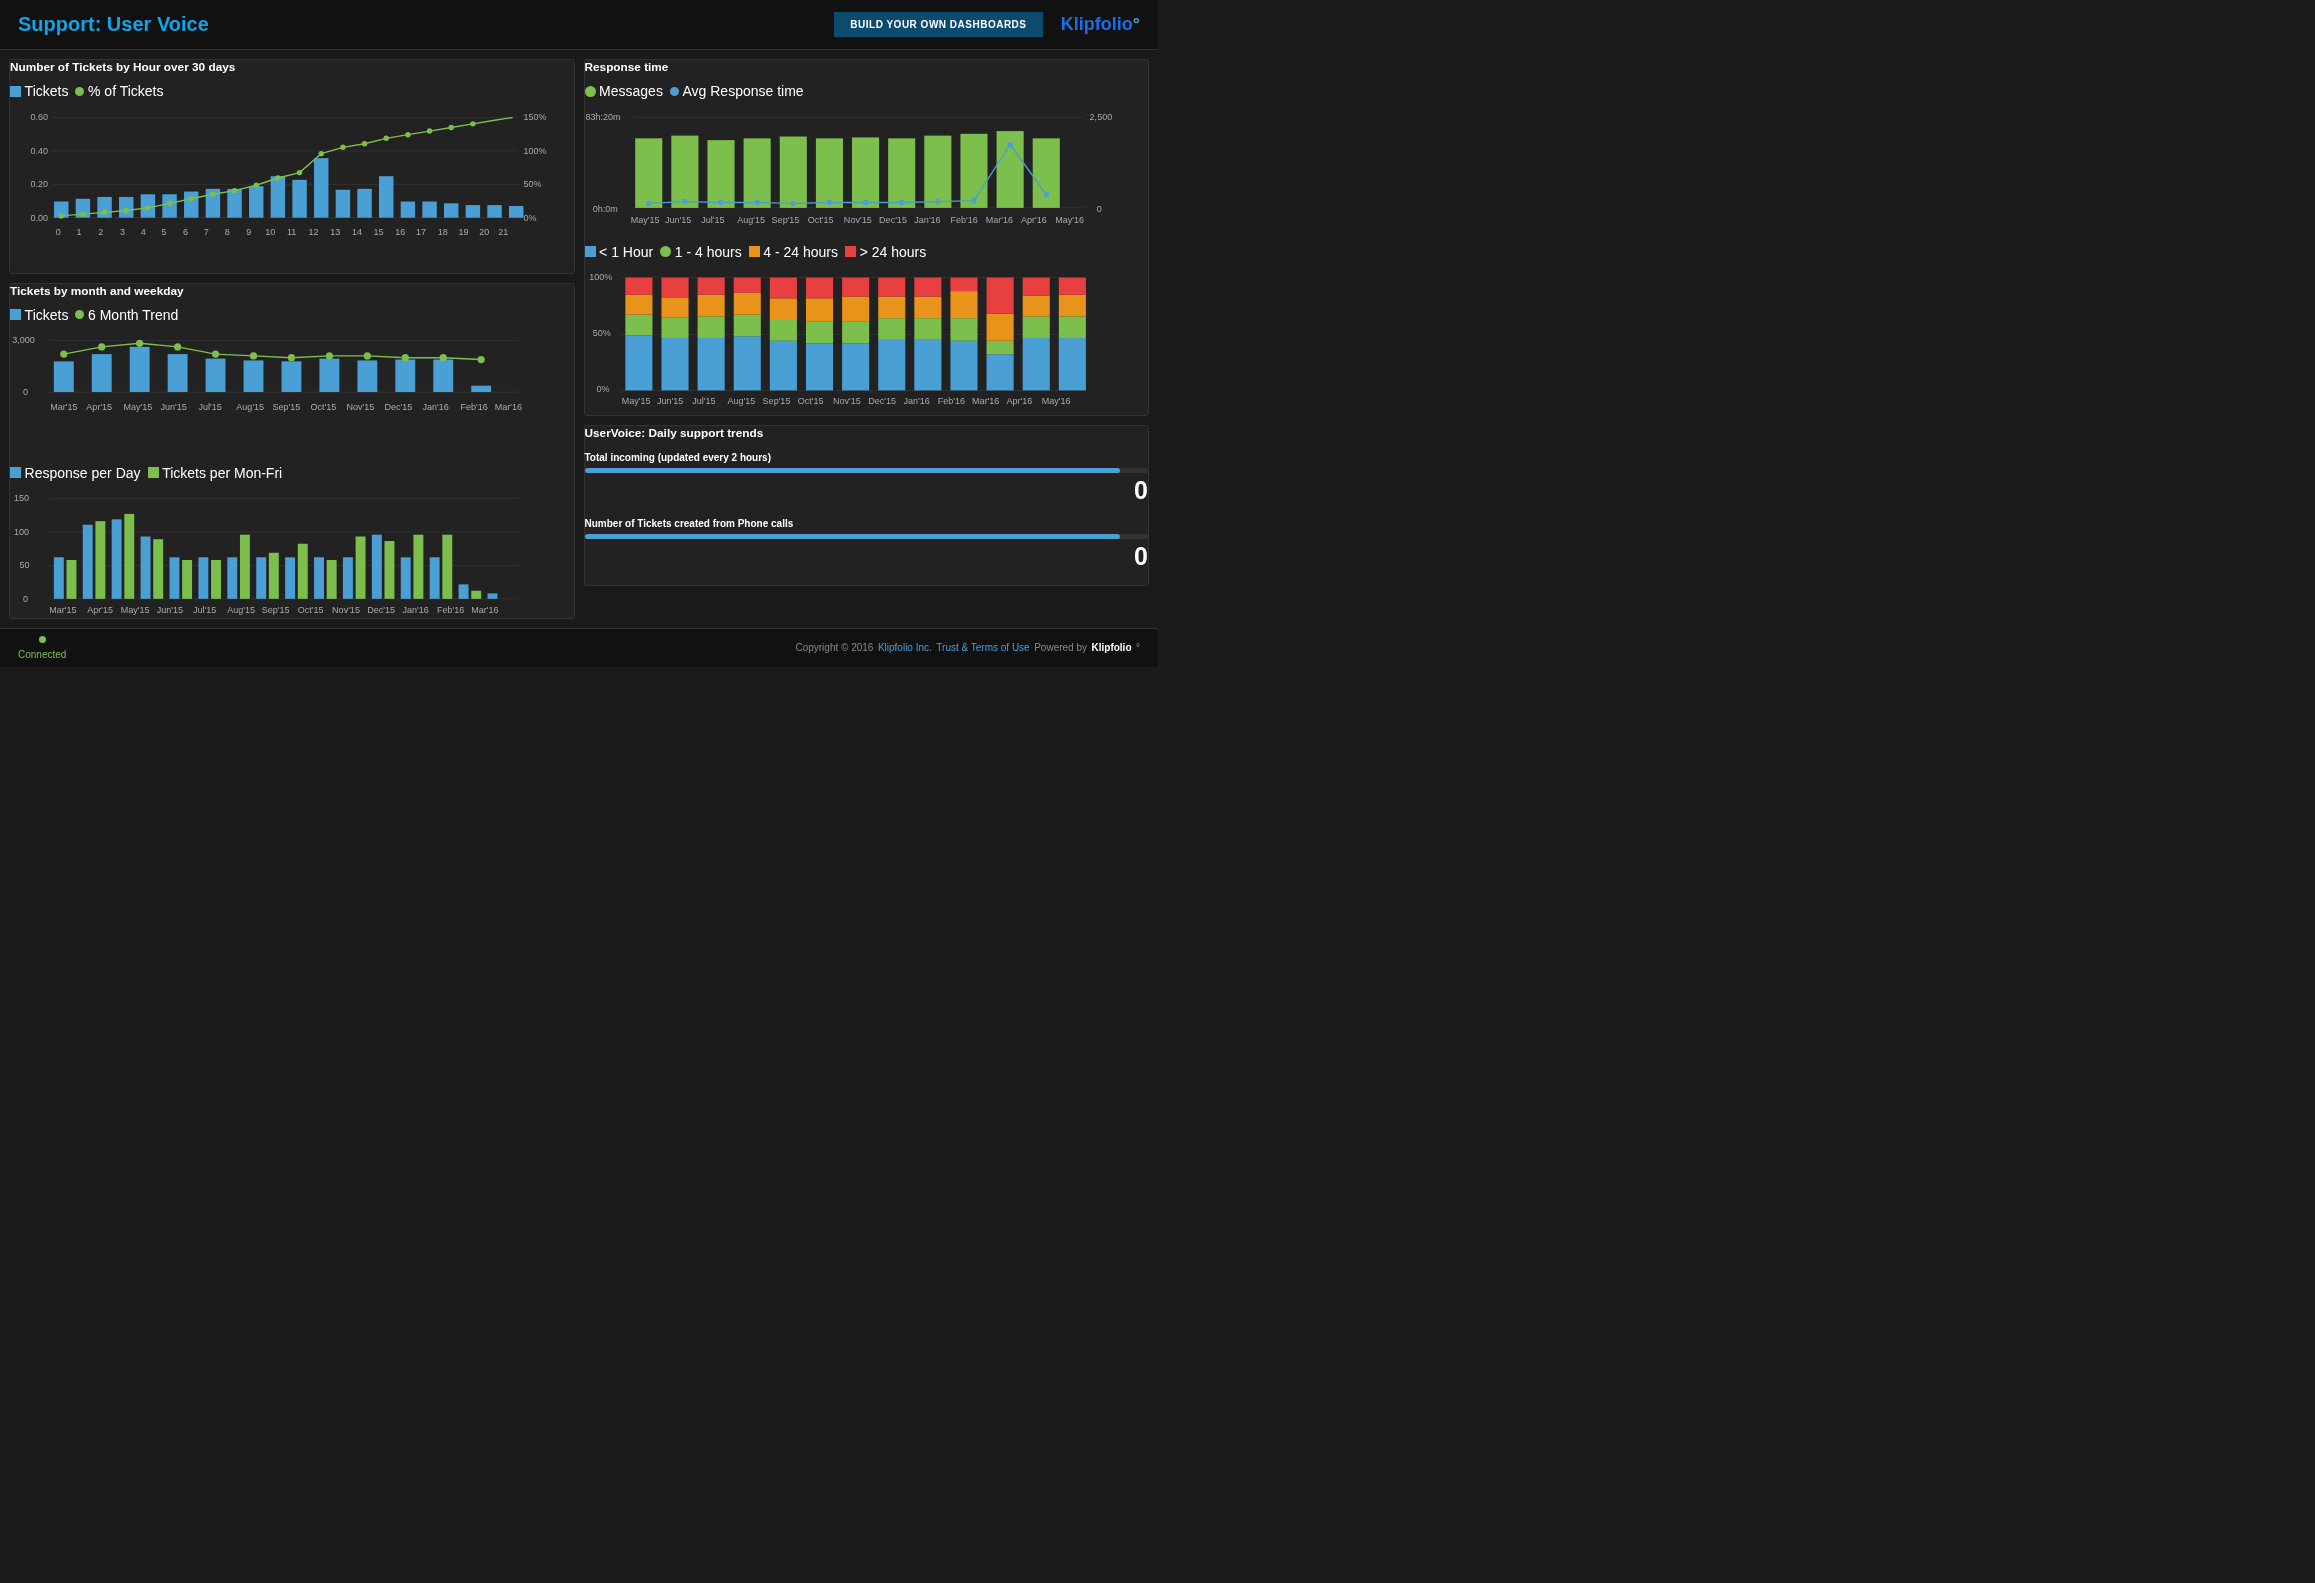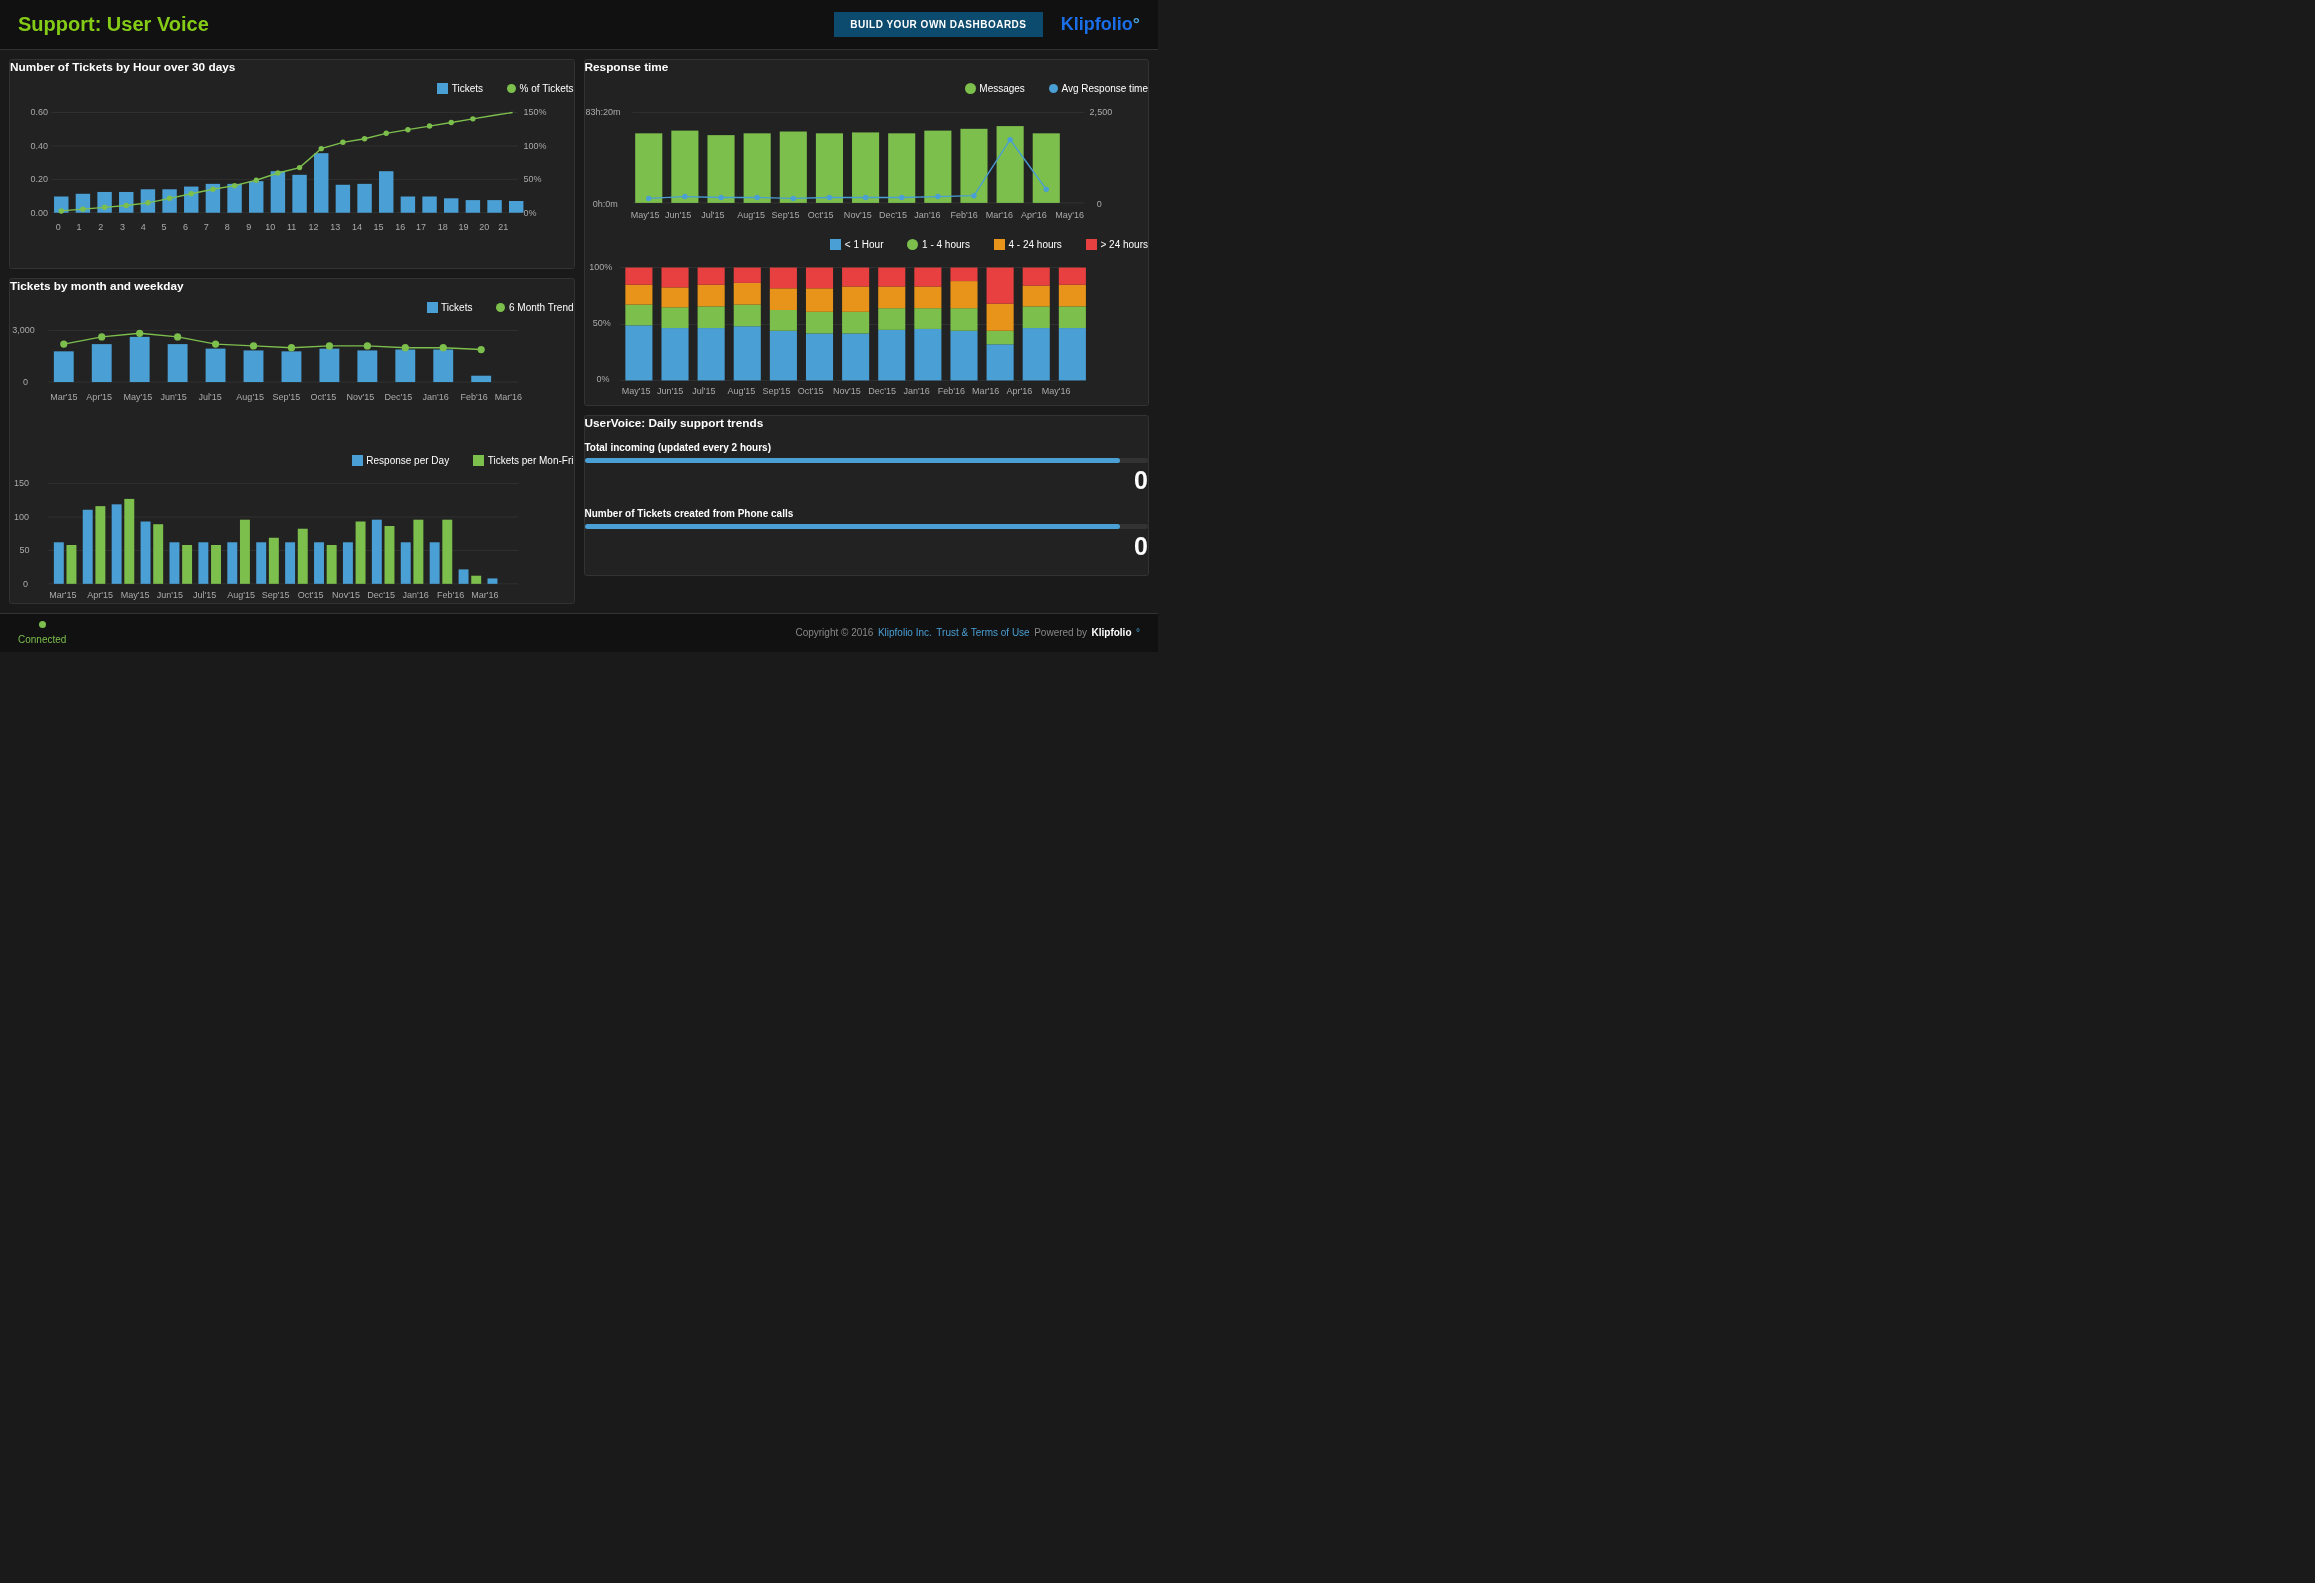--- a/index.html
+++ b/index.html
@@ -18,21 +18,21 @@
       display: flex;
       align-items: center;
       justify-content: space-between;
       padding: 9px 18px;
       height: 50px;
       border-bottom: 0.9px solid #333;
     }
     .header-title {
       font-size: 20px;
       font-weight: bold;
-      color: #84cc16;
+      color: #0ea5e9;
     }
     .header-right {
       display: flex;
       align-items: center;
       gap: 18px;
     }
     .build-btn {
       background: #0c4a6e;
       color: #fff;
       border: none;
@@ -71,24 +71,23 @@
       margin-bottom: 9px;
     }
     
     .chart-area {
       position: relative;
       width: 100%;
     }
     
     .legend {
       display: flex;
-      justify-content: flex-end;
-      gap: 24px;
+      gap: 7px;
       margin-bottom: 4.5px;
-      font-size: 10px;
+      font-size: 14px;
     }
     .legend-item {
       display: flex;
       align-items: center;
       gap: 3.6px;
     }
     .legend-color {
       width: 11px;
       height: 11px;
       display: inline-block;

